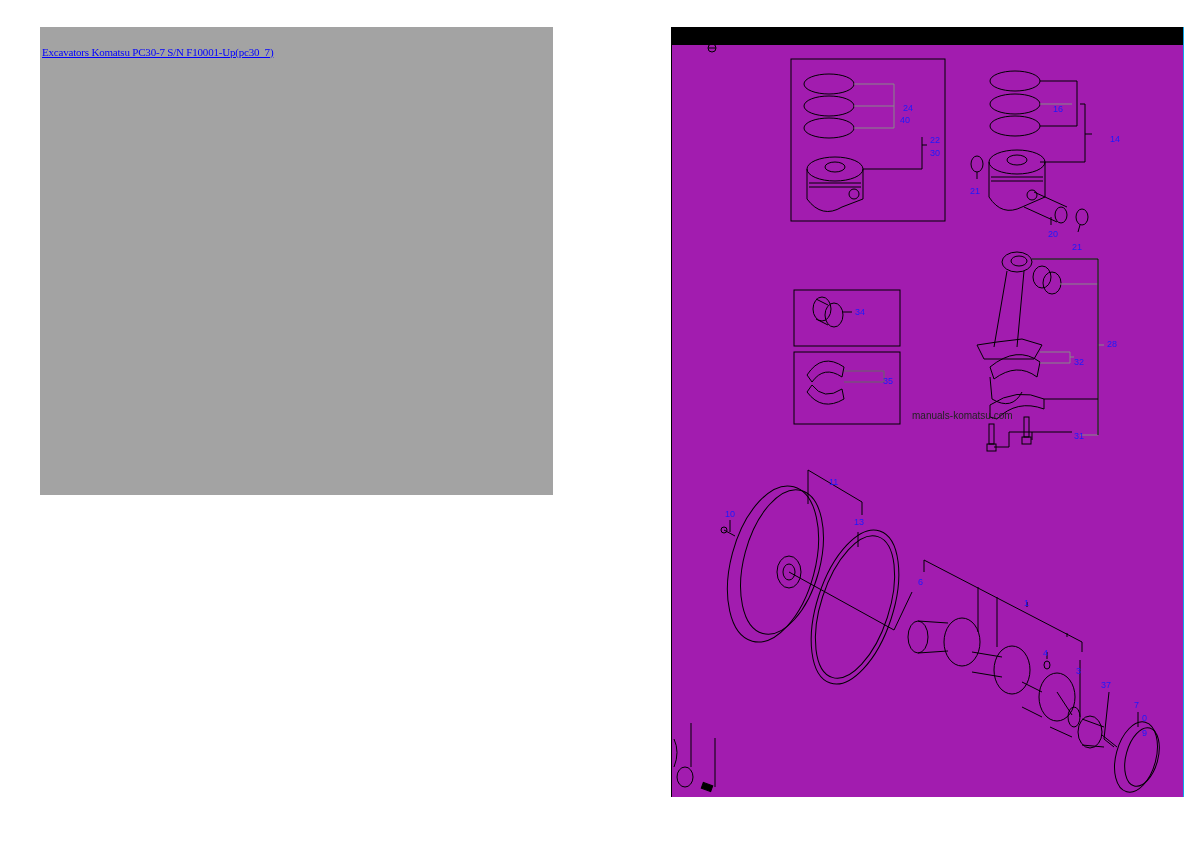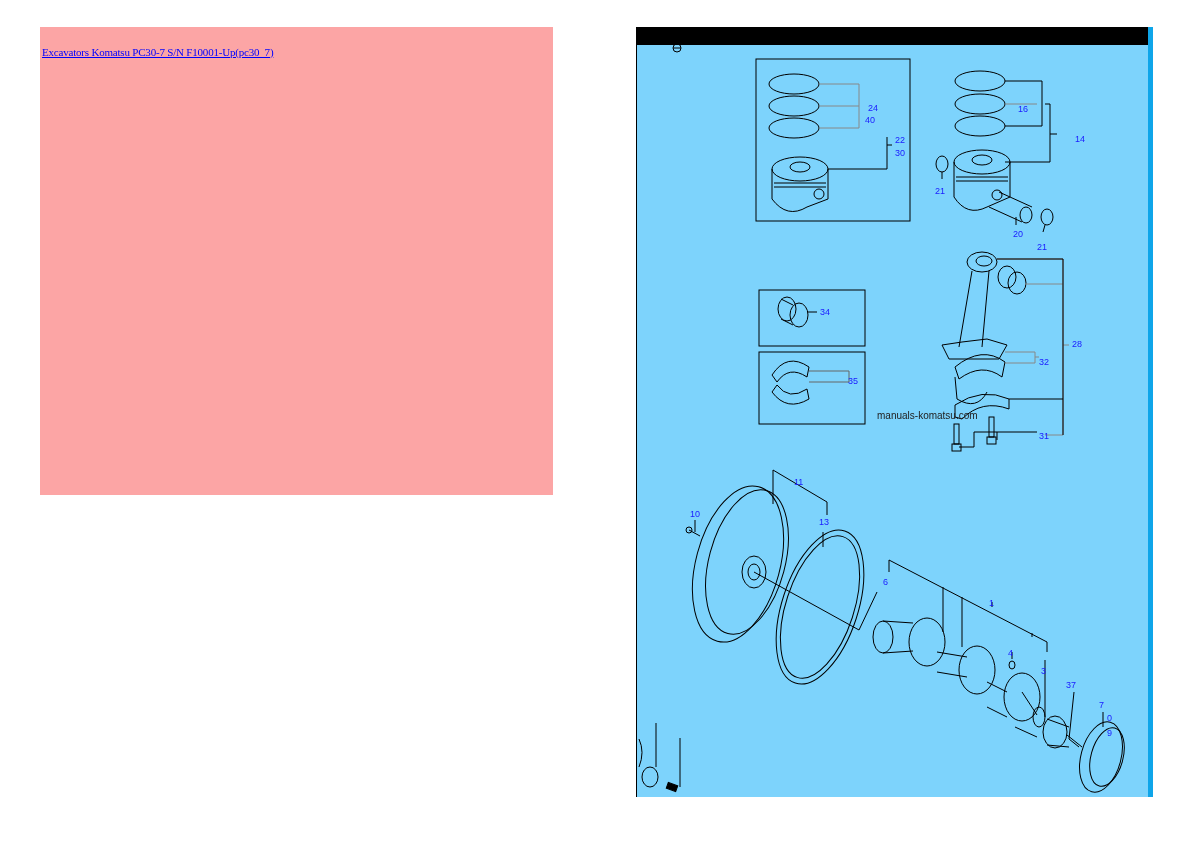--- a/index.html
+++ b/index.html
@@ -1,30 +1,30 @@
 <!DOCTYPE html>
 <html><head>
   <meta charset="utf-8">
   <style>
     html, body { margin: 0; padding: 0; background: #ffffff; }
     body { width: 1190px; height: 842px; position: relative; overflow: hidden; font-family: "Liberation Serif", serif; }
     .left-panel {
       position: absolute; left: 40px; top: 27px; width: 513px; height: 468px;
-      background: #fca5a5;
+      background: #a3a3a3;
     }
     .title-link {
       position: absolute; left: 2px; top: 19px;
       color: #0000ff; text-decoration: underline; font-size: 11px;
       font-family: "Liberation Serif", serif; white-space: nowrap; cursor: pointer;
       letter-spacing: -0.2px;
     }
     .right-panel {
-      position: absolute; left: 636px; top: 27px; width: 511px; height: 770px;
-      border-left: 1px solid #000; border-right: 5px solid #0ea5e9;
-      background: #7dd3fc;
+      position: absolute; left: 671px; top: 27px; width: 511px; height: 770px;
+      border-left: 1px solid #000; border-right: 1px solid #0ea5e9;
+      background: #a21caf;
     }
     .right-header {
       position: absolute; left: 0; top: 0; width: 100%; height: 18px; background: #000;
     }
     .diagram { position: absolute; left: 0; top: 0; width: 511px; height: 770px; }
     .lbl {
       font-family: "Liberation Sans", sans-serif; font-size: 9px; fill: #1a1aff;
     }
     .wm { font-family: "Liberation Sans", sans-serif; font-size: 10px; fill: #222; }
   </style>

